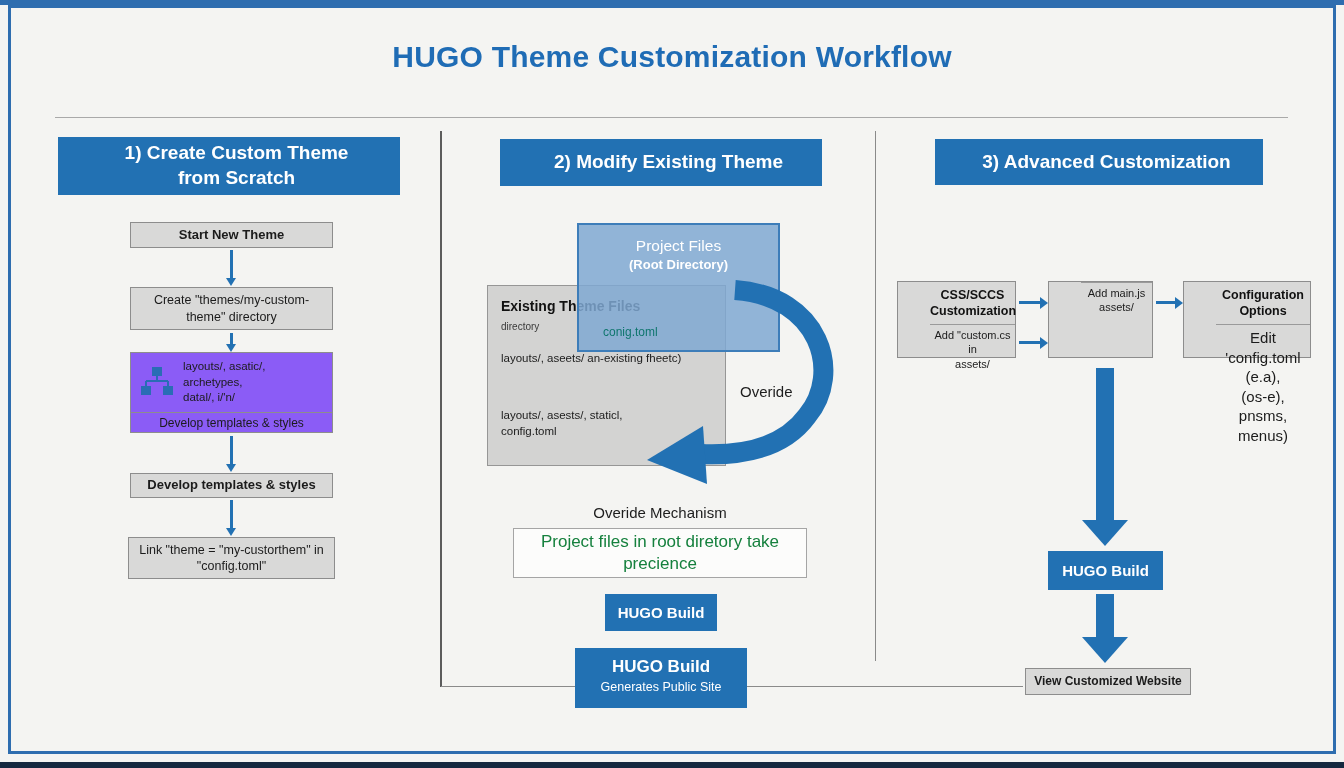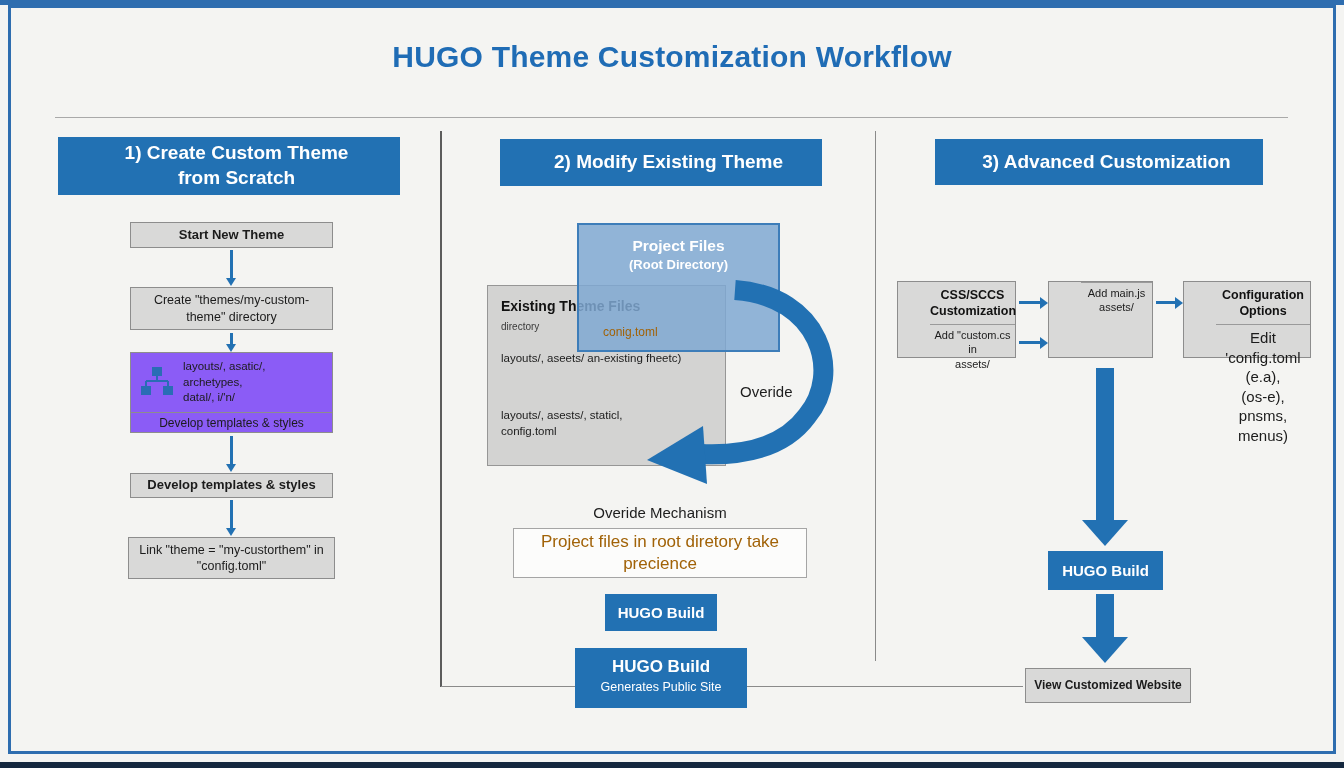--- a/index.html
+++ b/index.html
@@ -56,46 +56,46 @@
   
   .c2-gray{position:absolute;left:487px;top:285px;width:239px;height:181px;
     background:#d3d3d2;border:1px solid #969696;box-sizing:border-box;color:#1b1b1b;}
   .etf-title{position:absolute;left:13px;top:12px;font-weight:bold;font-size:14px;color:#111;}
   .etf-sub{position:absolute;left:13px;top:35px;font-size:10px;color:#3a3a3a;}
   .etf-line1{position:absolute;left:13px;top:66px;font-size:11.5px;}
   .etf-line2{position:absolute;left:13px;top:122px;font-size:11.5px;white-space:pre-line;line-height:1.35;}
 
   .c2-blue{position:absolute;left:577px;top:223px;width:203px;height:129px;
     background:rgba(127,168,210,0.85);border:2px solid #3d7db9;box-sizing:border-box;}
-  .pf-title{margin-top:12px;text-align:center;color:#fff;font-weight:bold;font-size:15.5px;}
+  .pf-title{margin-top:12px;text-align:center;color:#fff;font-weight:normal;font-size:15.5px;}
   .pf-sub{text-align:center;color:#fff;font-weight:bold;font-size:13px;margin-top:2px;}
-  .pf-config{position:absolute;left:24px;top:100px;font-size:12px;color:#a16207;}
+  .pf-config{position:absolute;left:24px;top:100px;font-size:12px;color:#0f766e;}
 
   .override-label{position:absolute;left:740px;top:383px;font-size:15px;color:#1d1d1d;}
   .mechanism-label{position:absolute;left:545px;top:504px;width:230px;text-align:center;
     font-size:15px;color:#1d1d1d;}
   .precedence{position:absolute;left:513px;top:528px;width:294px;height:50px;background:#fcfcfb;
     border:1px solid #a5a5a5;box-sizing:border-box;display:flex;align-items:center;justify-content:center;
-    text-align:center;white-space:pre-line;font-size:17px;color:#a16207;line-height:1.3;}
+    text-align:center;white-space:pre-line;font-size:17px;color:#15803d;line-height:1.3;}
   .c2-build-btn{left:605px;top:594px;width:112px;height:37px;display:flex;align-items:center;
     justify-content:center;font-weight:bold;font-size:15px;}
   .c2-build-box{left:575px;top:648px;width:172px;height:60px;padding-top:9px;}
   .c2-build-title{font-weight:bold;font-size:17px;}
   .c2-build-sub{font-size:12.5px;margin-top:3px;}
 
   
   .c3box{position:absolute;top:281px;height:77px;background:#d9d9d8;border:1px solid #8d8d8d;
     box-sizing:border-box;color:#1b1b1b;padding-left:32px;}
   .c3box .t{font-weight:bold;font-size:12.5px;text-align:center;white-space:pre-line;
     line-height:1.25;padding-top:6px;height:36px;color:#111;}
   .c3box .b{border-top:1px solid #9a9a9a;font-size:11px;text-align:center;white-space:pre-line;
     line-height:1.3;padding-top:3px;}
   .c3-build{left:1048px;top:551px;width:115px;height:39px;display:flex;align-items:center;
     justify-content:center;font-weight:bold;font-size:15px;}
-  .c3-result{position:absolute;left:1025px;top:668px;width:166px;height:35px;font-size:12px;
+  .c3-result{position:absolute;left:1025px;top:668px;width:166px;height:27px;font-size:12px;
     font-weight:700;}
 </style>
 </head>
 <body>
 
 <div class="canvas">
 
   <div class="frame-top"></div>
   <div class="frame"></div>
   <div class="frame-bottom"></div>

